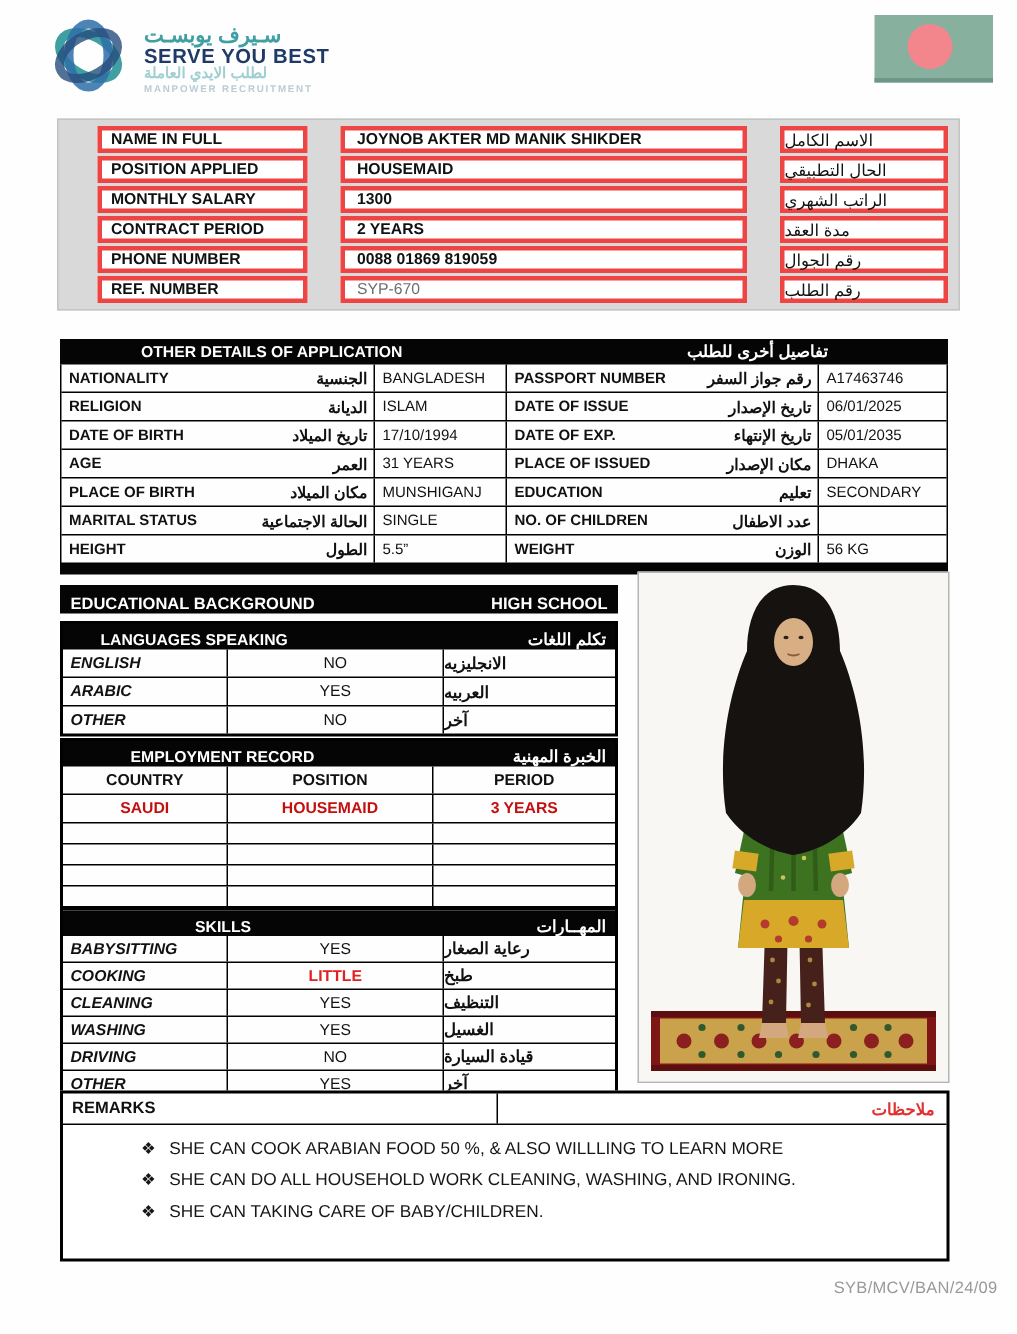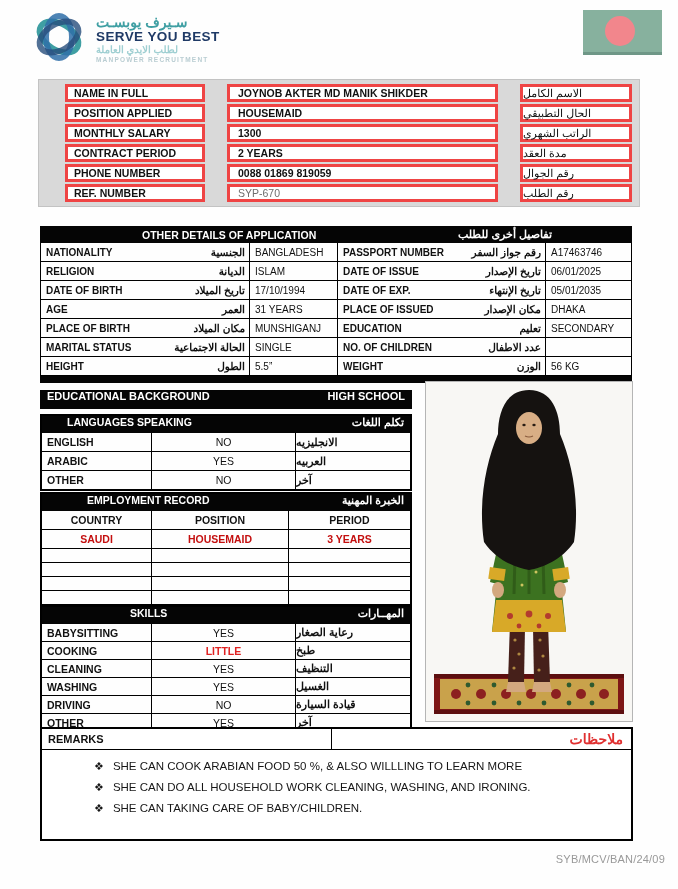--- a/index.html
+++ b/index.html
@@ -26,50 +26,50 @@
   .t1 .cell{background:#fff;border:3px solid #ef4444;display:flex;align-items:center;box-sizing:border-box;margin-left:19px;}
   .t1-label{width:140px;font-size:10.5px;font-weight:bold;padding-left:6px;}
   .t1-value{flex:1;font-size:10.5px;font-weight:bold;padding-left:8px;}
   .t1-value.muted{color:#6e6e6e;font-weight:normal;}
   .t1-arabic{width:112px;font-size:11px;font-weight:normal;justify-content:flex-end;padding-right:6px;direction:rtl;}
 
   
   .t2{position:absolute;left:40px;top:226px;width:592px;box-sizing:border-box;}
   .t2-head{height:17px;background:#050505;color:#fff;display:flex;align-items:center;
            font-size:10.5px;font-weight:bold;}
-  .t2-head .ten{margin-left:102px;}
+  .t2-head .ten{margin-left:54px;}
   .t2-head .tar{margin-left:auto;margin-right:80px;font-size:11px;direction:rtl;}
   .t2-body{border:1px solid #000;border-top:none;}
   .t2-row{display:grid;grid-template-columns:209px 88px 208px 87px;height:18px;border-bottom:1px solid #000;}
   .t2-row:last-child{border-bottom:none;}
   .t2 .lab{display:flex;align-items:center;justify-content:space-between;border-right:1px solid #000;
            padding:0 4px 0 5px;box-sizing:border-box;}
   .t2 .lab .en{font-size:10px;font-weight:bold;white-space:nowrap;}
   .t2 .lab .ar{font-size:10.5px;font-weight:bold;direction:rtl;white-space:nowrap;}
   .t2 .val{display:flex;align-items:center;font-size:10px;padding-left:5px;border-right:1px solid #000;box-sizing:border-box;}
   .t2 .val.last{border-right:none;}
   .t2-footbar{height:7px;background:#050505;}
 
   
-  .bar{background:#050505;color:#fff;font-weight:bold;display:flex;align-items:flex-start;}
+  .bar{background:#050505;color:#fff;font-weight:bold;display:flex;align-items:flex-end;}
   .edu-bar{position:absolute;left:40px;top:390px;width:372px;height:19px;font-size:11px;
            justify-content:space-between;padding:0 7px;box-sizing:border-box;}
   .sect{position:absolute;left:40px;width:372px;border:2px solid #000;box-sizing:border-box;}
   .sect .hd{height:17px;font-size:10.5px;}
   .sect .hd .ten{font-weight:bold;}
   .sect .hd .tar{margin-left:auto;margin-right:6px;font-size:11px;font-weight:bold;direction:rtl;}
   .langs{top:414px;}
   .langs .hd .ten{margin-left:25px;}
   .emp{top:492px;}
   .emp .hd .ten{margin-left:45px;}
   .skills{top:605px;}
   .skills .hd .ten{margin-left:88px;}
   .srow{display:grid;grid-template-columns:110px 144px 114px;height:18px;border-top:1px solid #000;}
   .srow>div{display:flex;align-items:center;box-sizing:border-box;}
-  .srow .c1{font-size:10.5px;font-weight:bold;padding-left:5px;border-right:1px solid #000;}
+  .srow .c1{font-size:10.5px;font-weight:bold;padding-left:5px;border-right:1px solid #000;font-style:italic;}
   .srow .c2{font-size:10.5px;justify-content:center;border-right:1px solid #000;}
   .srow .c3{font-size:11px;font-weight:bold;justify-content:flex-end;padding-right:5px;direction:rtl;}
   .skills .srow{height:17px;}
   .erow{display:grid;grid-template-columns:110px 137px 121px;height:18px;border-top:1px solid #000;}
   .erow>div{display:flex;align-items:center;justify-content:center;box-sizing:border-box;
             border-right:1px solid #000;font-size:10.5px;}
   .erow>div:last-child{border-right:none;}
   .erow.hdr>div{font-weight:bold;}
   .erow.red>div{color:#c40f0f;font-weight:bold;}
   .erow.empty{height:13px;}
@@ -78,21 +78,21 @@
   
   .photo{position:absolute;left:425px;top:381px;width:208px;height:341px;background:#f7f6f3;
          border:1px solid #b5b5b5;box-sizing:border-box;}
 
   
   .remarks{position:absolute;left:40px;top:727px;width:593px;height:114px;border:2px solid #000;
            box-sizing:border-box;background:#fff;}
   .rem-head{height:20px;border-bottom:1px solid #000;display:flex;align-items:center;}
   .rem-title{width:290px;border-right:1px solid #000;height:100%;display:flex;align-items:center;
              padding-left:6px;font-size:11px;font-weight:bold;box-sizing:border-box;}
-  .rem-ar{margin-left:auto;padding-right:8px;color:#e03030;font-weight:bold;font-size:14px;direction:rtl;}
+  .rem-ar{margin-left:auto;padding-right:8px;color:#e03030;font-weight:bold;font-size:11px;direction:rtl;}
   .rem-body{padding:6px 8px 0 52px;}
   .rem-line{display:flex;gap:9px;font-size:11.5px;color:#161616;line-height:21px;}
   .rem-line .b{font-size:11px;}
 
   .footer-ref{position:absolute;right:13px;top:853px;font-size:11px;color:#999;letter-spacing:.2px;}
 </style>
 </head>
 <body>
 
 <div class="page">

